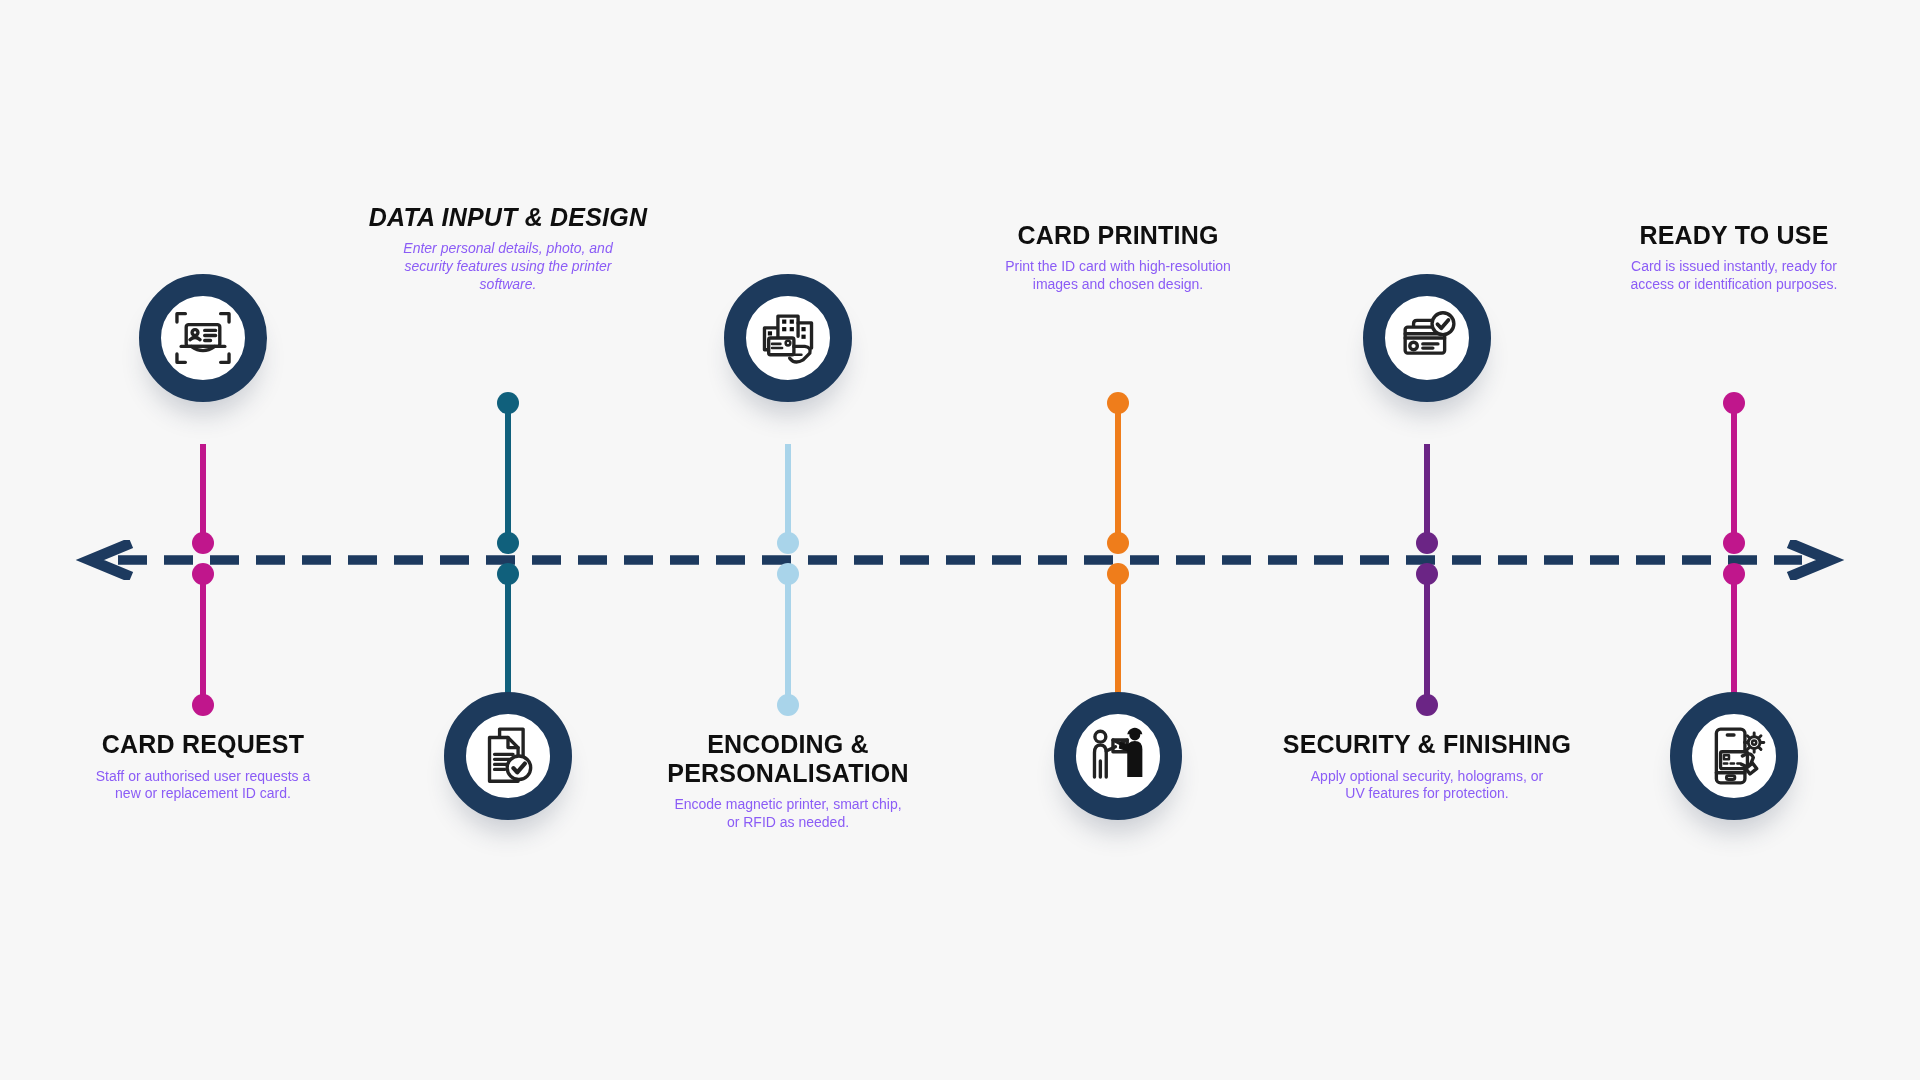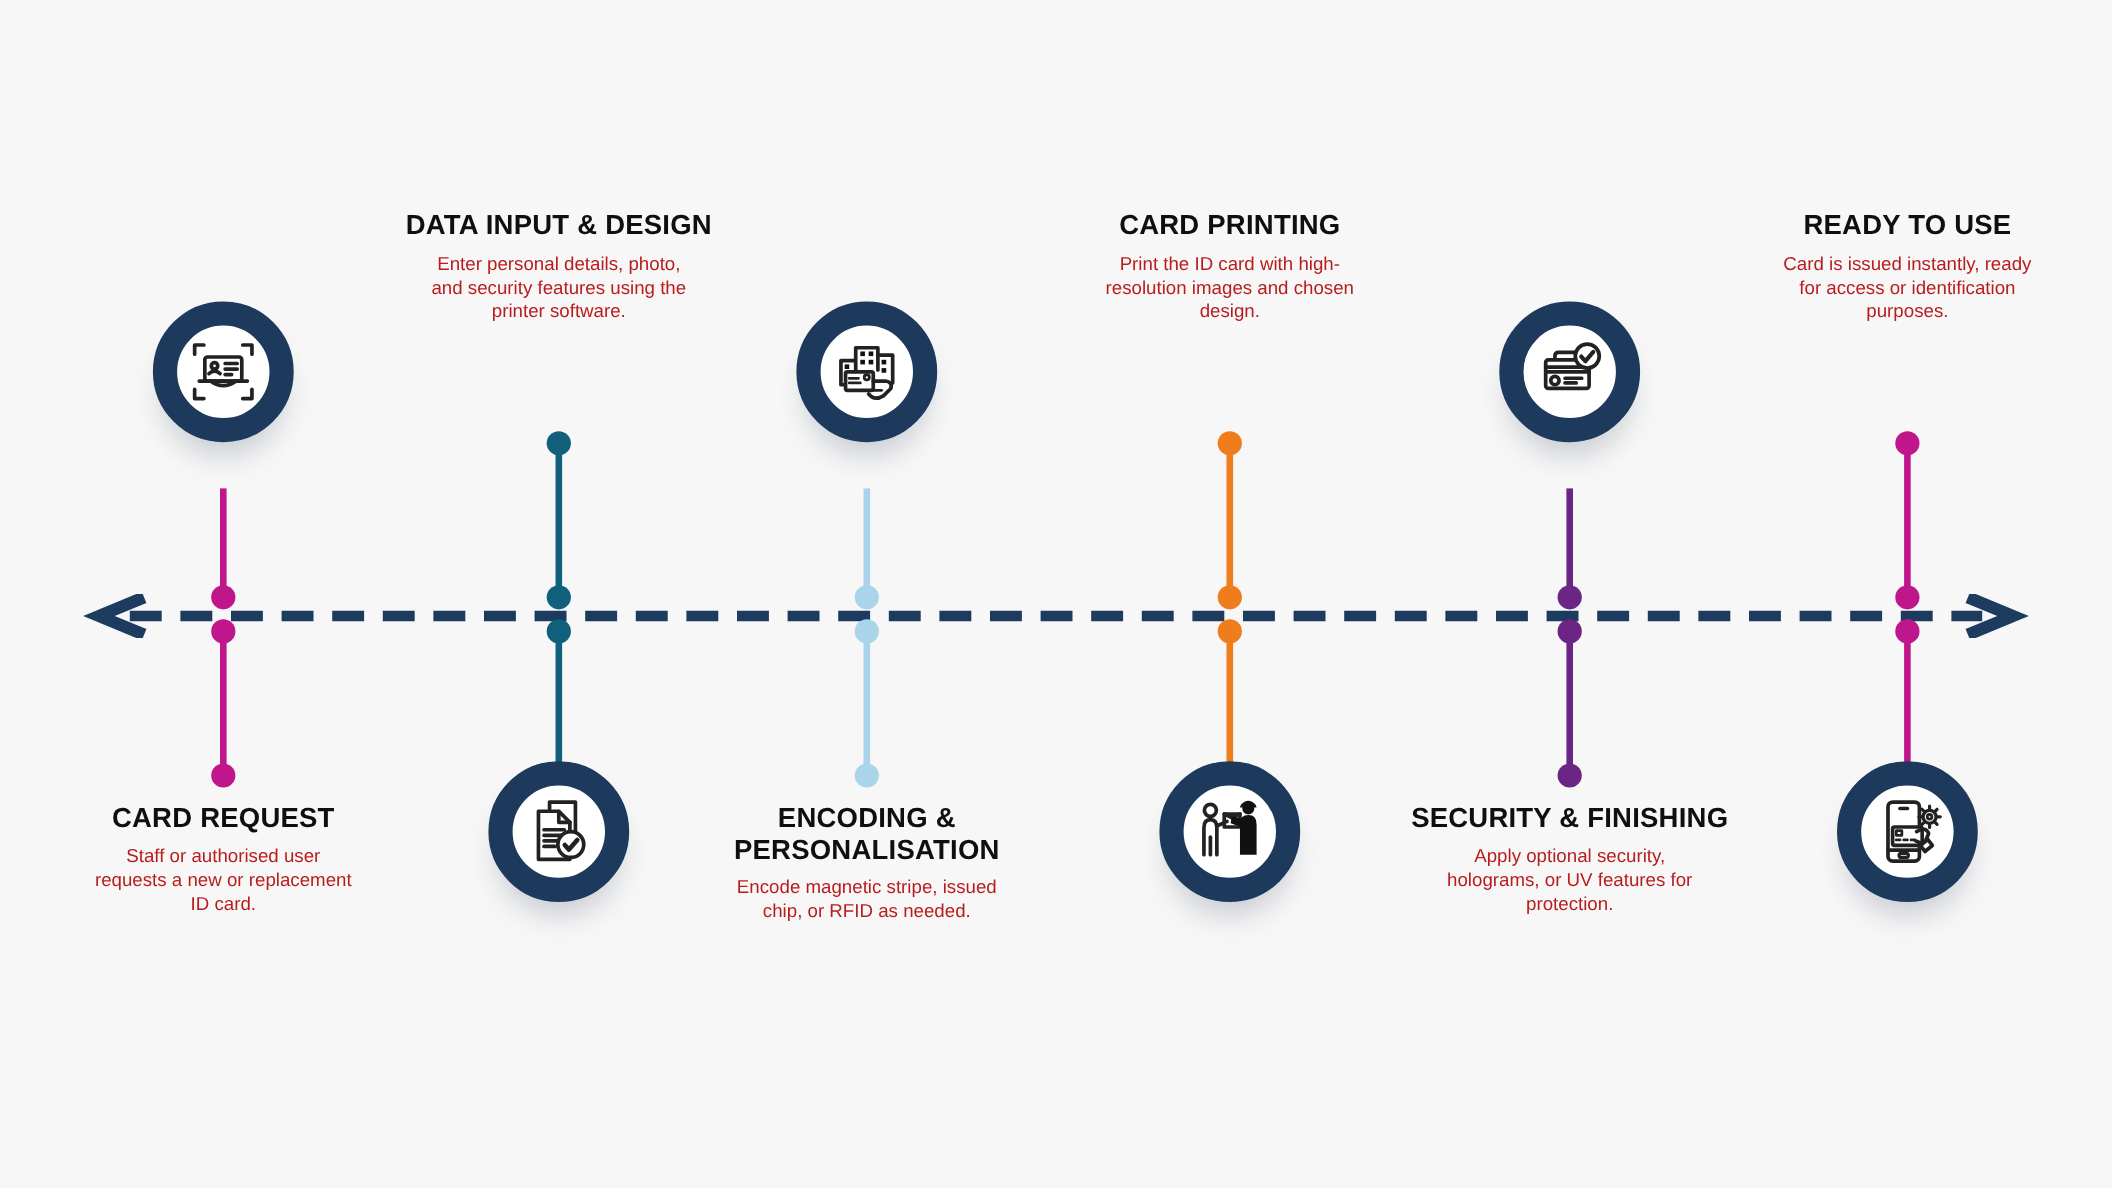--- a/index.html
+++ b/index.html
@@ -27,21 +27,21 @@
 
   
   .seg{position:absolute;left:50%;transform:translateX(-50%);width:6px;background:var(--c);}
   .dot{position:absolute;left:50%;transform:translateX(-50%);width:22px;height:22px;border-radius:50%;background:var(--c);}
 
   
   .text{position:absolute;left:50%;transform:translateX(-50%);width:290px;text-align:center;}
   .text.top{top:118px;height:176px;display:flex;flex-direction:column;justify-content:flex-end;}
   .text.bottom{top:730px;}
   .title{margin:0 0 9px 0;font-size:25px;line-height:1.14;font-weight:700;color:#0f0f0f;letter-spacing:.2px;}
-  .desc{margin:0 auto;max-width:240px;font-size:17px;line-height:1.28;color:#b91c1c;}
+  .desc{margin:0 auto;max-width:240px;font-size:14px;line-height:1.28;color:#8b5cf6;}
 
   .ic{stroke:#222;stroke-width:4;fill:none;stroke-linecap:round;stroke-linejoin:round;}
   .icf{fill:#111;stroke:none;}
   .icw{fill:#fff;}
 </style>
 </head>
 <body>
 
 <div class="canvas" style="background: rgb(247, 247, 247);">
 
@@ -67,21 +67,21 @@
     <div class="dot" style="top:532px;"></div>
     <div class="dot" style="top:563px;"></div>
     <div class="seg" style="top:574px;height:131px;"></div>
     <div class="dot" style="top:694px;"></div>
     <div class="text bottom">
       <h2 class="title">CARD REQUEST</h2>
       <p class="desc">Staff or authorised user requests a new or replacement ID card.</p>
     </div>
   </div>
 
-  <div class="step" style="left: 358px; --c: #10607c;">
+  <div class="step" style="left: 358px; font-style: italic; --c: #10607c;">
     <div class="text top">
       <h2 class="title">DATA INPUT &amp; DESIGN</h2>
       <p class="desc">Enter personal details, photo, and security features using the printer software.</p>
     </div>
     <div class="dot" style="top:392px;"></div>
     <div class="seg" style="top:403px;height:140px;"></div>
     <div class="dot" style="top:532px;"></div>
     <div class="dot" style="top:563px;"></div>
     <div class="seg" style="top:574px;height:120px;"></div>
     <div class="circle below">
@@ -117,21 +117,21 @@
         <path class="ic" style="stroke-width:3" d="M54 70 H66"></path>
       </svg>
     </div>
     <div class="seg" style="top:444px;height:99px;"></div>
     <div class="dot" style="top:532px;"></div>
     <div class="dot" style="top:563px;"></div>
     <div class="seg" style="top:574px;height:131px;"></div>
     <div class="dot" style="top:694px;"></div>
     <div class="text bottom">
       <h2 class="title">ENCODING &amp; PERSONALISATION</h2>
-      <p class="desc">Encode magnetic stripe, issued chip, or RFID as needed.</p>
+      <p class="desc">Encode magnetic printer, smart chip, or RFID as needed.</p>
     </div>
   </div>
 
   <div class="step" style="left: 968px; --c: #ef7d1b;">
     <div class="text top">
       <h2 class="title">CARD PRINTING</h2>
       <p class="desc">Print the ID card with high-resolution images and chosen design.</p>
     </div>
     <div class="dot" style="top:392px;"></div>
     <div class="seg" style="top:403px;height:140px;"></div>

